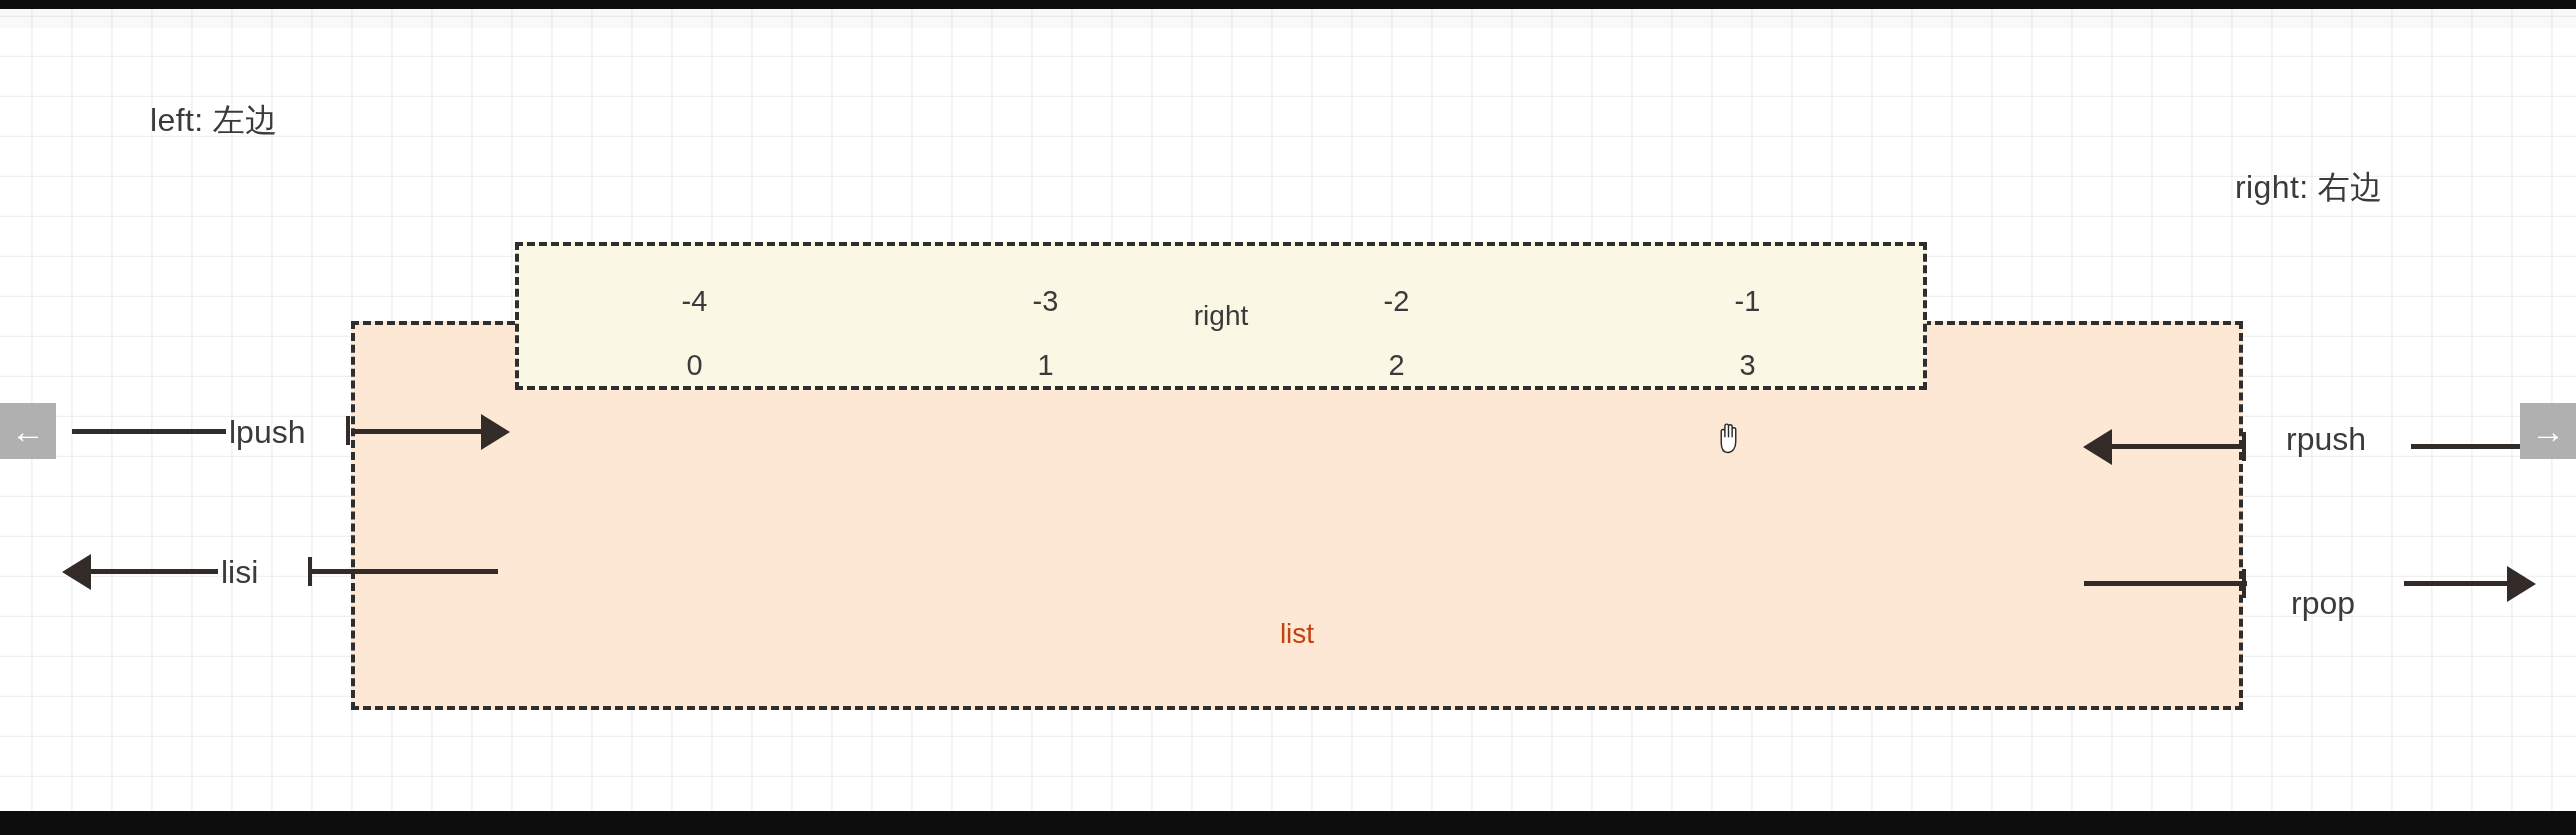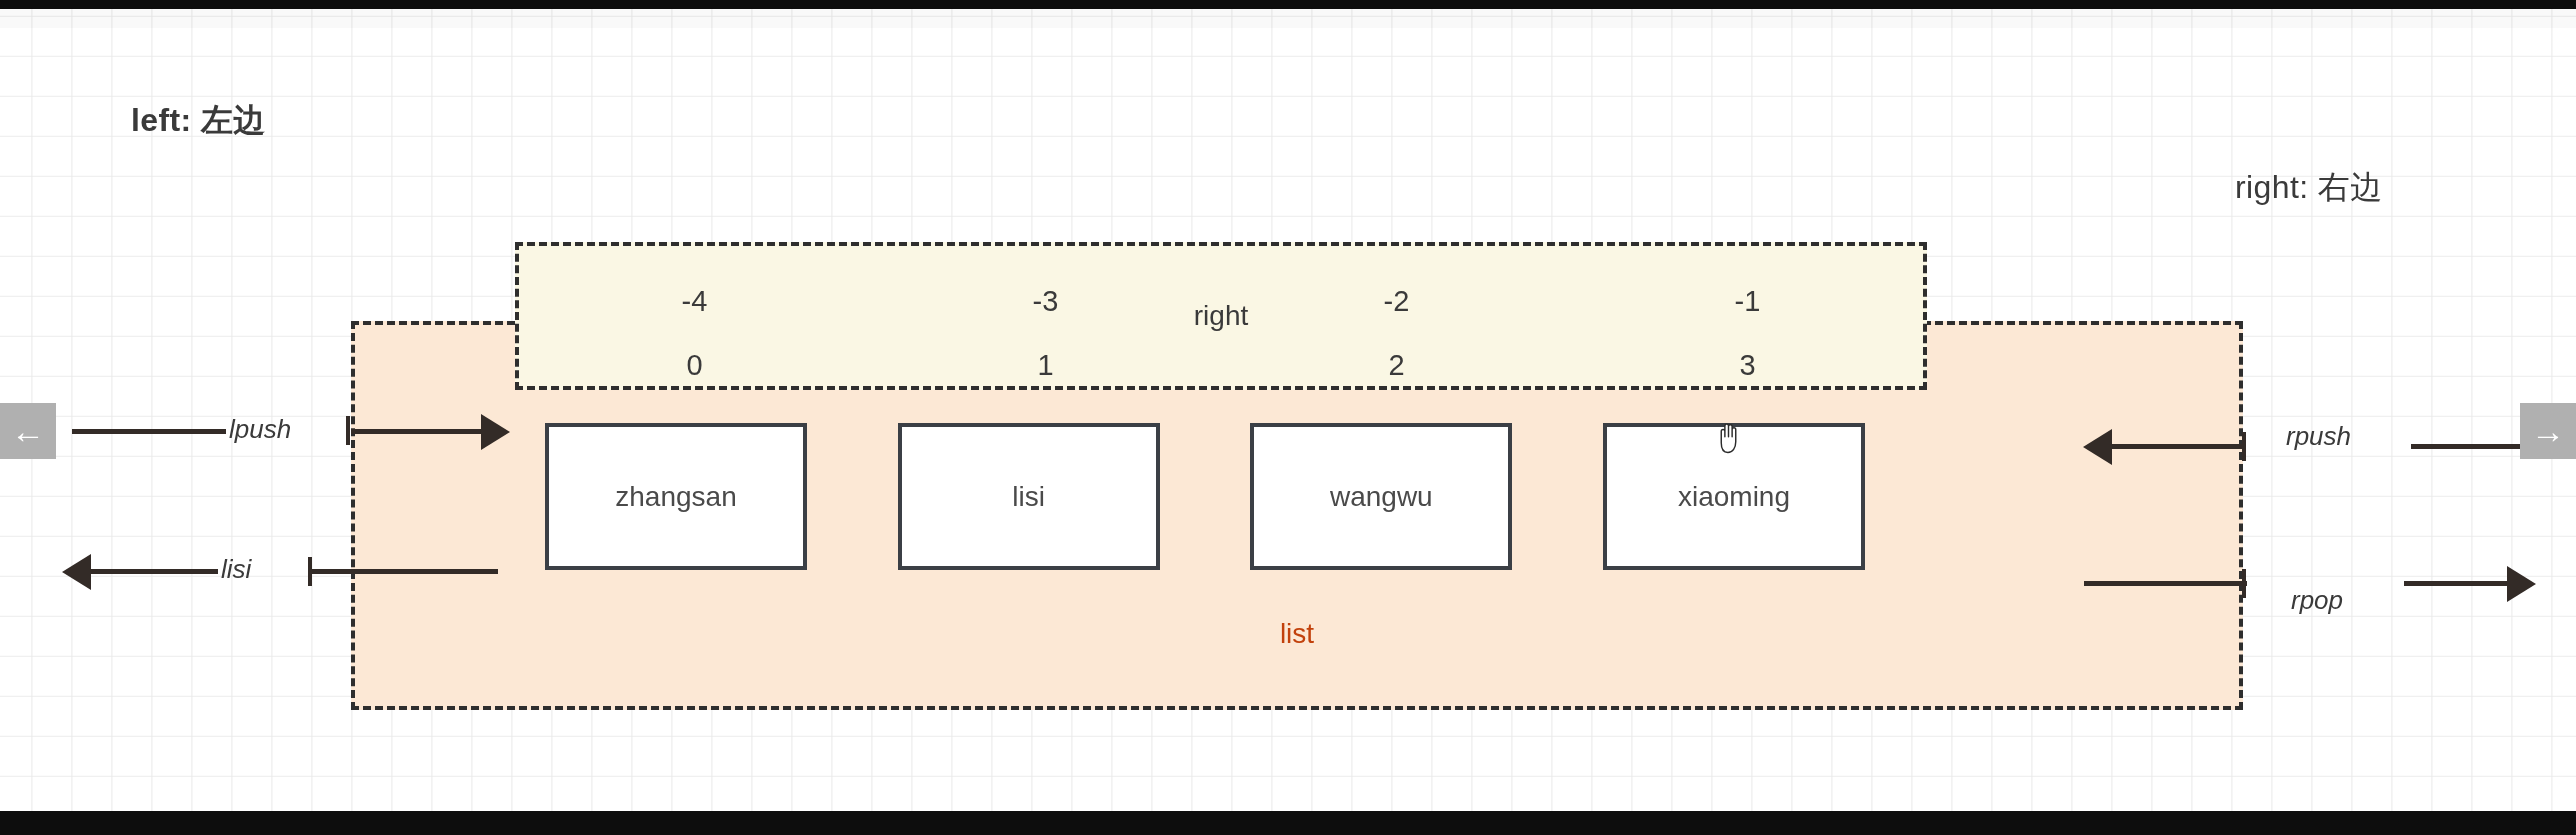--- a/index.html
+++ b/index.html
@@ -31,21 +31,21 @@
   #canvas::before{
     content:"";position:absolute;left:0;top:0;width:100%;height:19px;
     background:rgba(0,0,0,0.022);pointer-events:none;
   }
 
   
   .corner-label{
     position:absolute;color:#3a3a3a;font-size:32px;letter-spacing:0.4px;
     white-space:nowrap;
   }
-  #label-left{left:131px;top:90px;font-weight:bold;}
+  #label-left{left:150px;top:90px;}
   #label-right{left:2235px;top:117px;margin-top:40px;}
 
   
   #list-box{
     position:absolute;left:351px;top:312px;width:1892px;height:389px;
     background:#fce8d5;
     border:4.3px dashed #2e2e2e;
     box-sizing:border-box;
     z-index:10;
   }
@@ -86,21 +86,21 @@
     width:262px;height:147px;background:#ffffff;
     border:4.3px solid #3b3f45;box-sizing:border-box;
     display:flex;align-items:center;justify-content:center;
     color:#4a4a4a;font-size:28px;
   }
 
   
   .op-line{position:absolute;height:4.3px;background:#332b27;z-index:40;}
   .op-tick{position:absolute;width:4.3px;height:29px;background:#332b27;z-index:41;}
   .op-label{
-    position:absolute;color:#3a3a3a;font-size:26px;white-space:nowrap;z-index:42;font-style:italic;
+    position:absolute;color:#3a3a3a;font-size:32px;white-space:nowrap;z-index:42;
   }
   .arrowhead{position:absolute;width:0;height:0;z-index:41;}
   .arrowhead.right{
     border-top:18px solid transparent;border-bottom:18px solid transparent;
     border-left:29px solid #332b27;
   }
   .arrowhead.left{
     border-top:18px solid transparent;border-bottom:18px solid transparent;
     border-right:29px solid #332b27;
   }
@@ -142,34 +142,20 @@
         <span class="idx-cell">-1</span>
       </div>
       <div class="idx-row pos">
         <span class="idx-cell">0</span>
         <span class="idx-cell">1</span>
         <span class="idx-cell">2</span>
         <span class="idx-cell">3</span>
       </div>
     </div>
 
-    <div id="elements">
-      <div class="elem-box">
-        <span>zhangsan</span>
-      </div>
-      <div class="elem-box">
-        <span>lisi</span>
-      </div>
-      <div class="elem-box">
-        <span>wangwu</span>
-      </div>
-      <div class="elem-box">
-        <span>xiaoming</span>
-      </div>
-    </div>
 
     <div class="op-line" style="left:72px;top:420px;width:154px;"></div>
     <div class="op-label" style="left:229px;top:405px;">lpush</div>
     <div class="op-tick" style="left:346px;top:407px;"></div>
     <div class="op-line" style="left:351px;top:420px;width:130px;"></div>
     <div class="arrowhead right" style="left:481px;top:405px;"></div>
 
     <div class="arrowhead left" style="left:62px;top:545px;"></div>
     <div class="op-line" style="left:91px;top:560px;width:127px;"></div>
     <div class="op-label" style="left:221px;top:545px;">lisi</div>

